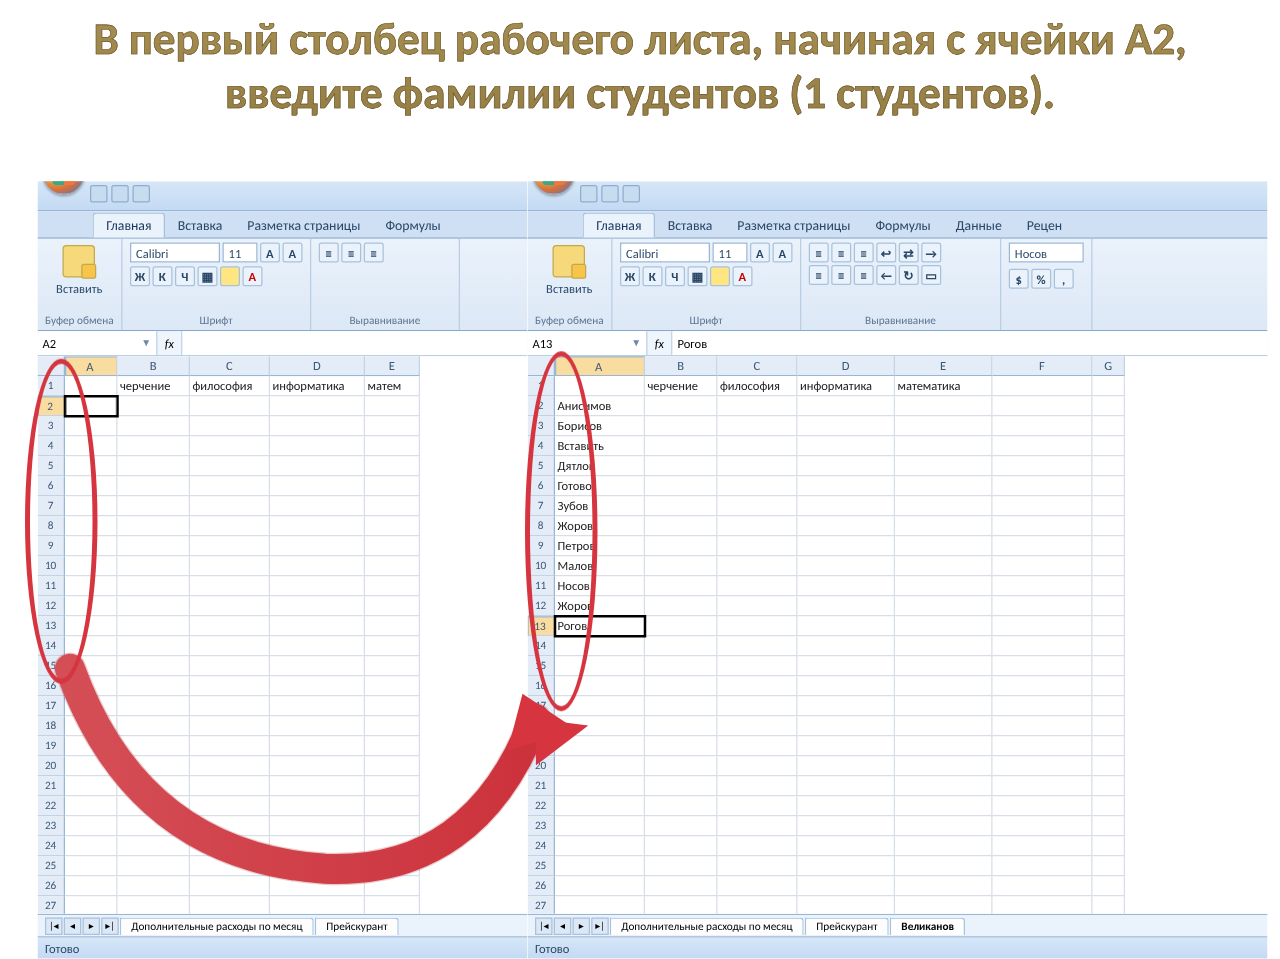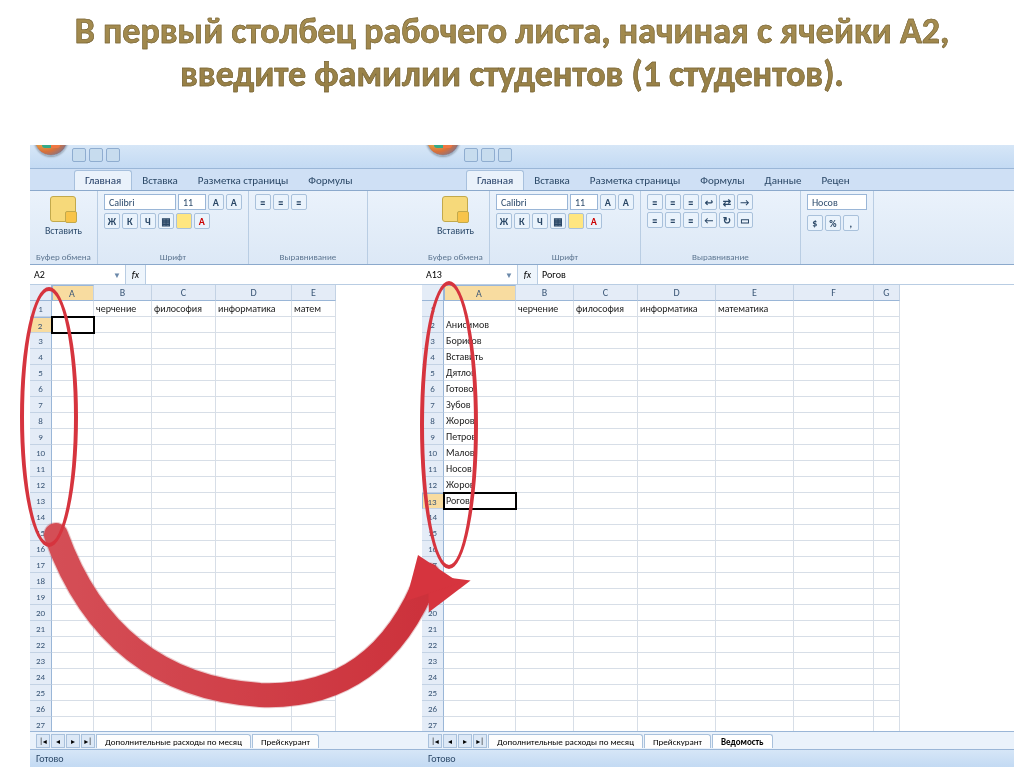--- a/index.html
+++ b/index.html
@@ -734,21 +734,21 @@
           <div class="cell" style="width:26px"></div>
         </div>
       </div>
     <div class="sheetbar">
       <div class="navbtn">|◂</div>
         <div class="navbtn">◂</div>
         <div class="navbtn">▸</div>
         <div class="navbtn">▸|</div>
       <div class="sheettab">Дополнительные расходы по месяц</div>
       <div class="sheettab">Прейскурант</div>
-      <div class="sheettab active">Ведомость</div>
+      <div class="sheettab active">Великанов</div>
     </div>
     <div class="status">Готово</div>
   </div>
 
   <div class="oval" style="left:-10px;top:142px;width:58px;height:260px;"></div>
   <div class="oval" style="left:390px;top:136px;width:58px;height:288px;"></div>
   <svg class="arrow-svg" style="left:0;top:360px;" width="460" height="230">
     <defs>
         <linearGradient id="g1" x1="0" y1="0" x2="1" y2="0">
           <stop offset="0" stop-color="#e15a62"></stop>

